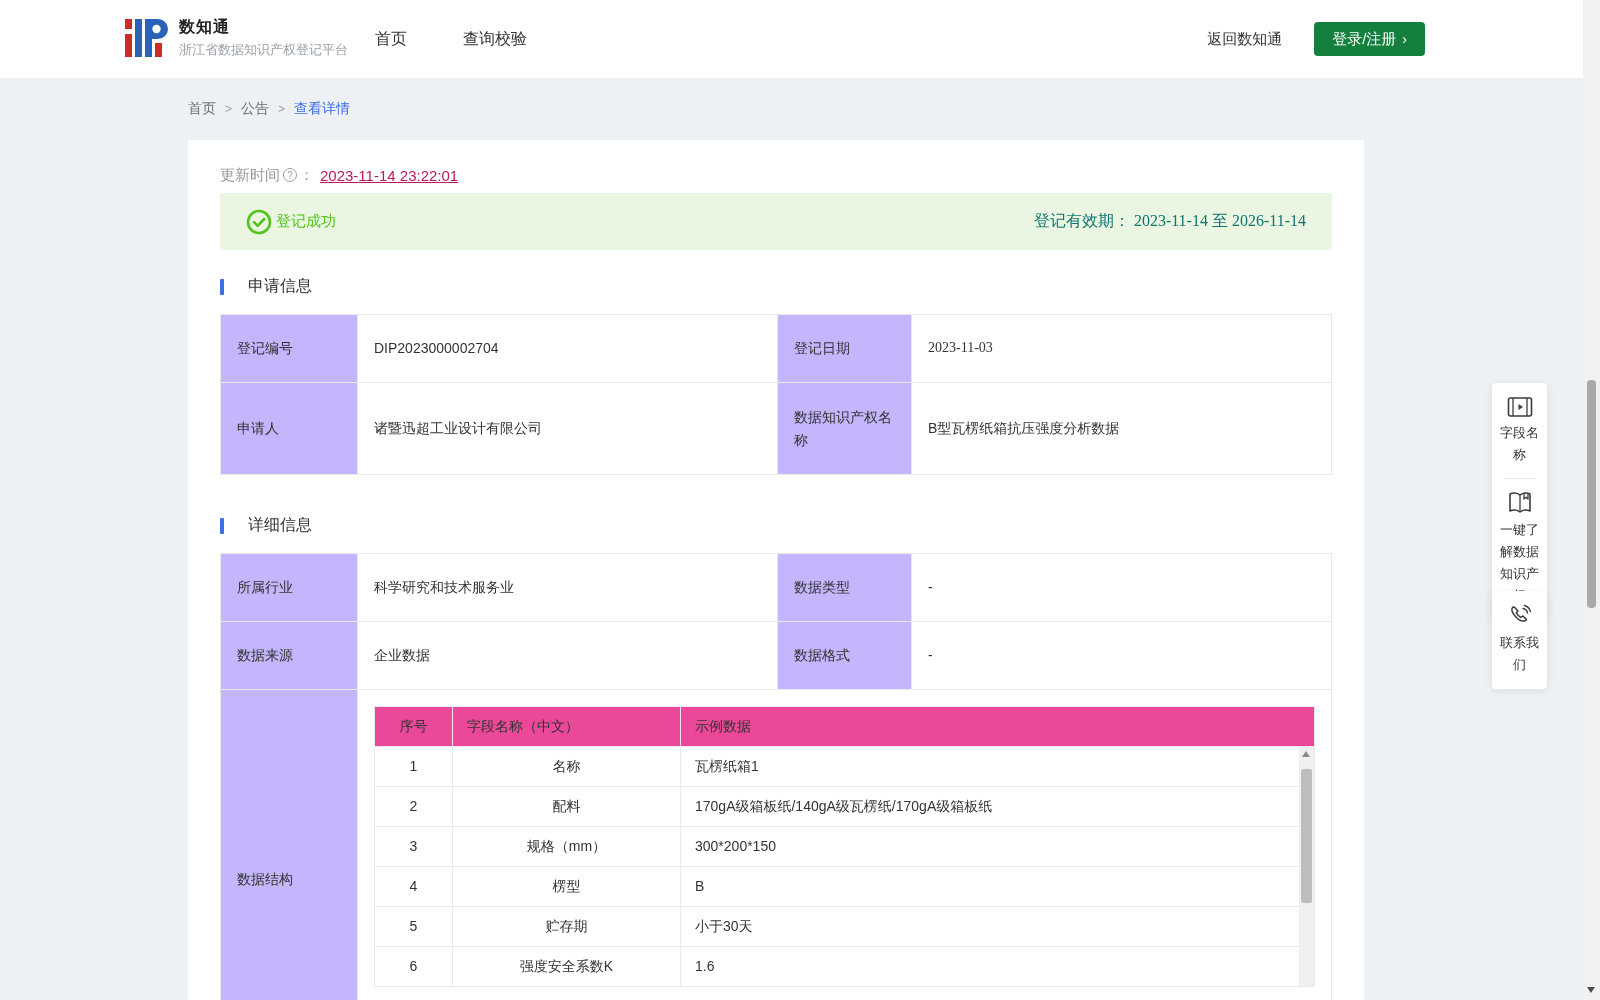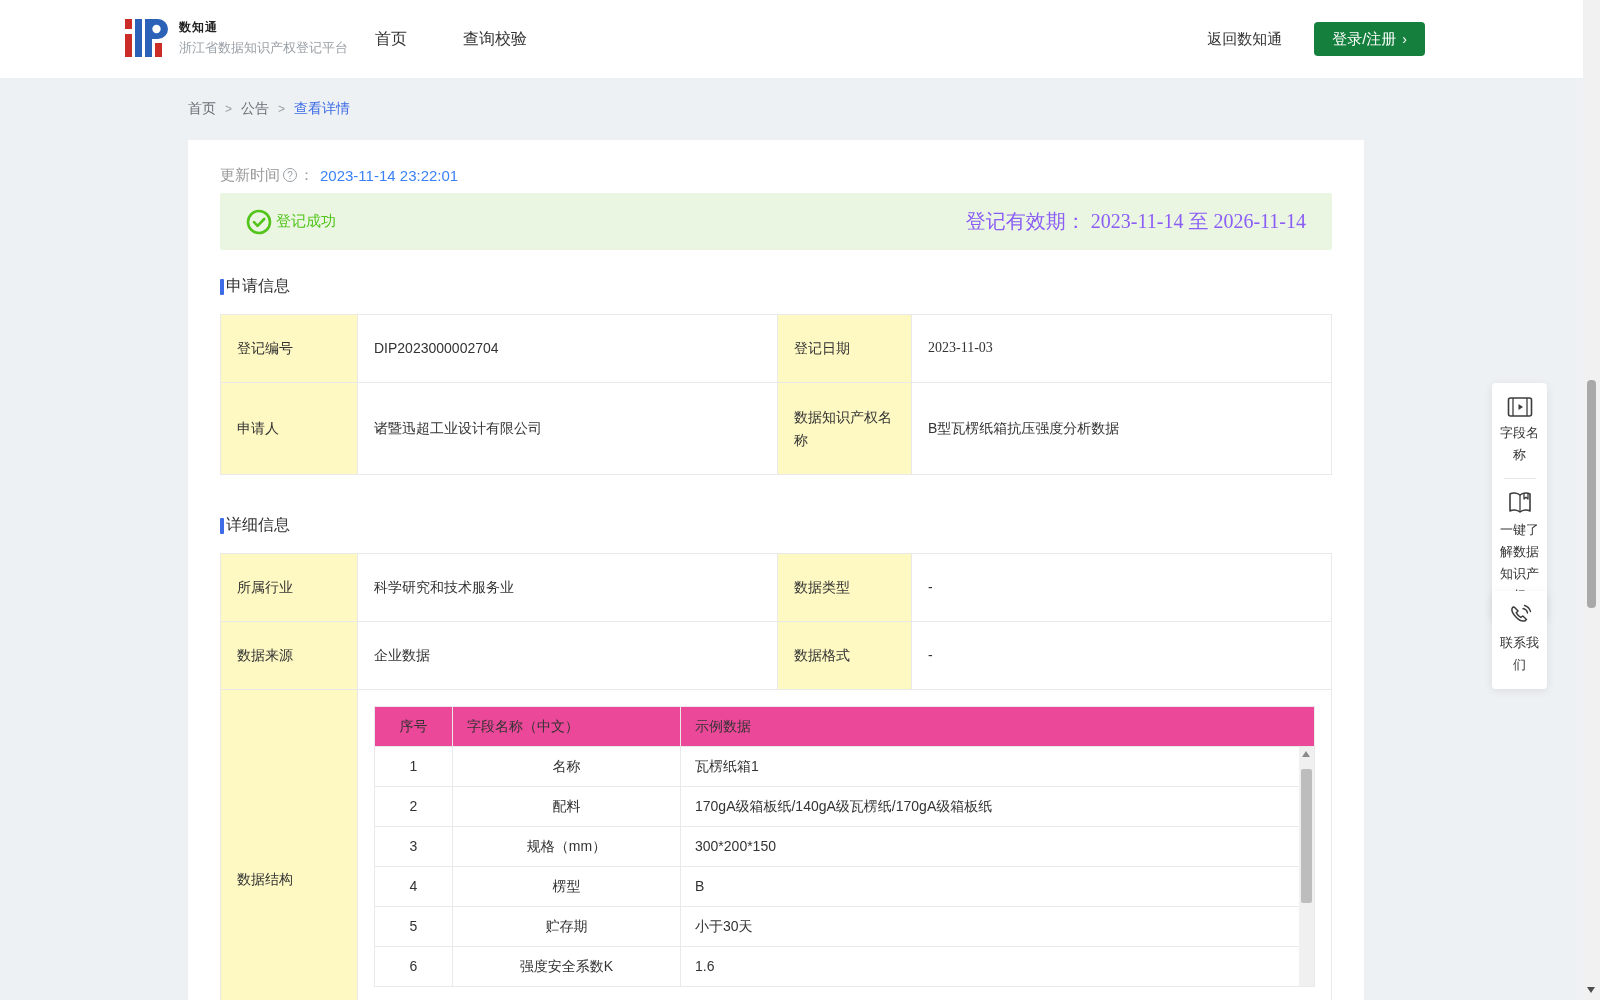--- a/index.html
+++ b/index.html
@@ -13,21 +13,21 @@
   .serif { font-family: "Liberation Serif", "DejaVu Serif", serif; }
 
   
   .header {
     position: absolute; top:0; left:0; width:1600px; height:78px;
     background:#fff; z-index:5;
   }
   .logo-group { position:absolute; left:125px; top:15px; display:flex; align-items:center; cursor:pointer; }
   .logo-mark { width:44px; height:46px; }
   .logo-text { margin-left:10px; }
-  .logo-title { font-size:12px; font-weight:bold; color:#222; letter-spacing:1px; }
+  .logo-title { font-size:16px; font-weight:bold; color:#222; letter-spacing:1px; }
   .logo-sub { font-size:13px; color:#9aa0a6; margin-top:3px; }
   .nav { position:absolute; left:375px; top:0; height:78px; display:flex; align-items:center; gap:56px; }
   .nav-item { font-size:16px; color:#333; cursor:pointer; }
   .header-right { position:absolute; right:175px; top:0; height:78px; display:flex; align-items:center; gap:32px; }
   .back-link { font-size:15px; color:#333; cursor:pointer; }
   .login-btn {
     background:#15803d; color:#fff; font-size:15px; border:none; cursor:pointer;
     height:34px; padding:0 18px; border-radius:4px; display:flex; align-items:center; gap:6px;
   }
   .login-arrow { font-size:14px; line-height:1; }
@@ -44,43 +44,43 @@
     background:#fff; padding:25px 32px 0 32px;
   }
   .meta-row { display:flex; align-items:center; font-size:15px; height:20px; }
   .meta-label { color:#999; }
   .help-icon {
     width:14px; height:14px; border:1px solid #9aa0a6; border-radius:50%;
     color:#9aa0a6; font-size:10px; display:inline-flex; align-items:center; justify-content:center;
     margin:0 2px 0 3px; cursor:pointer;
   }
   .meta-colon { color:#999; margin-right:6px; }
-  .meta-value { color:#3b82f6; }
+  .meta-value { color:#be185d;text-decoration:underline; }
 
   .banner {
     margin-top:8px; height:57px; background:#eaf6e2; border-radius:2px;
     display:flex; align-items:center; padding:0 26px;
   }
   .banner-status { display:flex; align-items:center; gap:4px; color:#52c41a; font-size:15px; }
-  .banner-right { margin-left:auto; font-size:20px; color:#8b5cf6; }
-
-  .section-title { margin-top:26px; display:flex; align-items:center; gap:2px; font-size:16px; color:#333; }
+  .banner-right { margin-left:auto; font-size:16px; color:#0f766e; }
+
+  .section-title { margin-top:26px; display:flex; align-items:center; gap:24px; font-size:16px; color:#333; }
   .title-bar { width:4px; height:16px; background:#3D6CE6; border-radius:1px; }
 
   .tbl {
     margin-top:17px; display:grid; width:100%;
     grid-template-columns:137px 420px 134px 1fr;
     border-top:1px solid #e9e9e9; border-left:1px solid #e9e9e9;
     font-size:14px;
   }
   .cell {
     border-right:1px solid #e9e9e9; border-bottom:1px solid #e9e9e9;
     display:flex; align-items:center; padding:0 16px; background:#fff; line-height:1.6;
   }
-  .cell.lab { background:#fef9c3; }
+  .cell.lab { background:#c4b5fd; }
   .cell.span3 { grid-column:2 / 5; align-items:flex-start; padding:16px; }
 
   
   .inner-tbl-wrap { position:relative; width:100%; }
   .inner-tbl {
     display:grid; grid-template-columns:78px 228px 1fr; grid-auto-rows:40px;
     border-top:1px solid #e9e9e9; border-left:1px solid #e9e9e9; width:100%;
     font-size:14px;
   }
   .icell {

